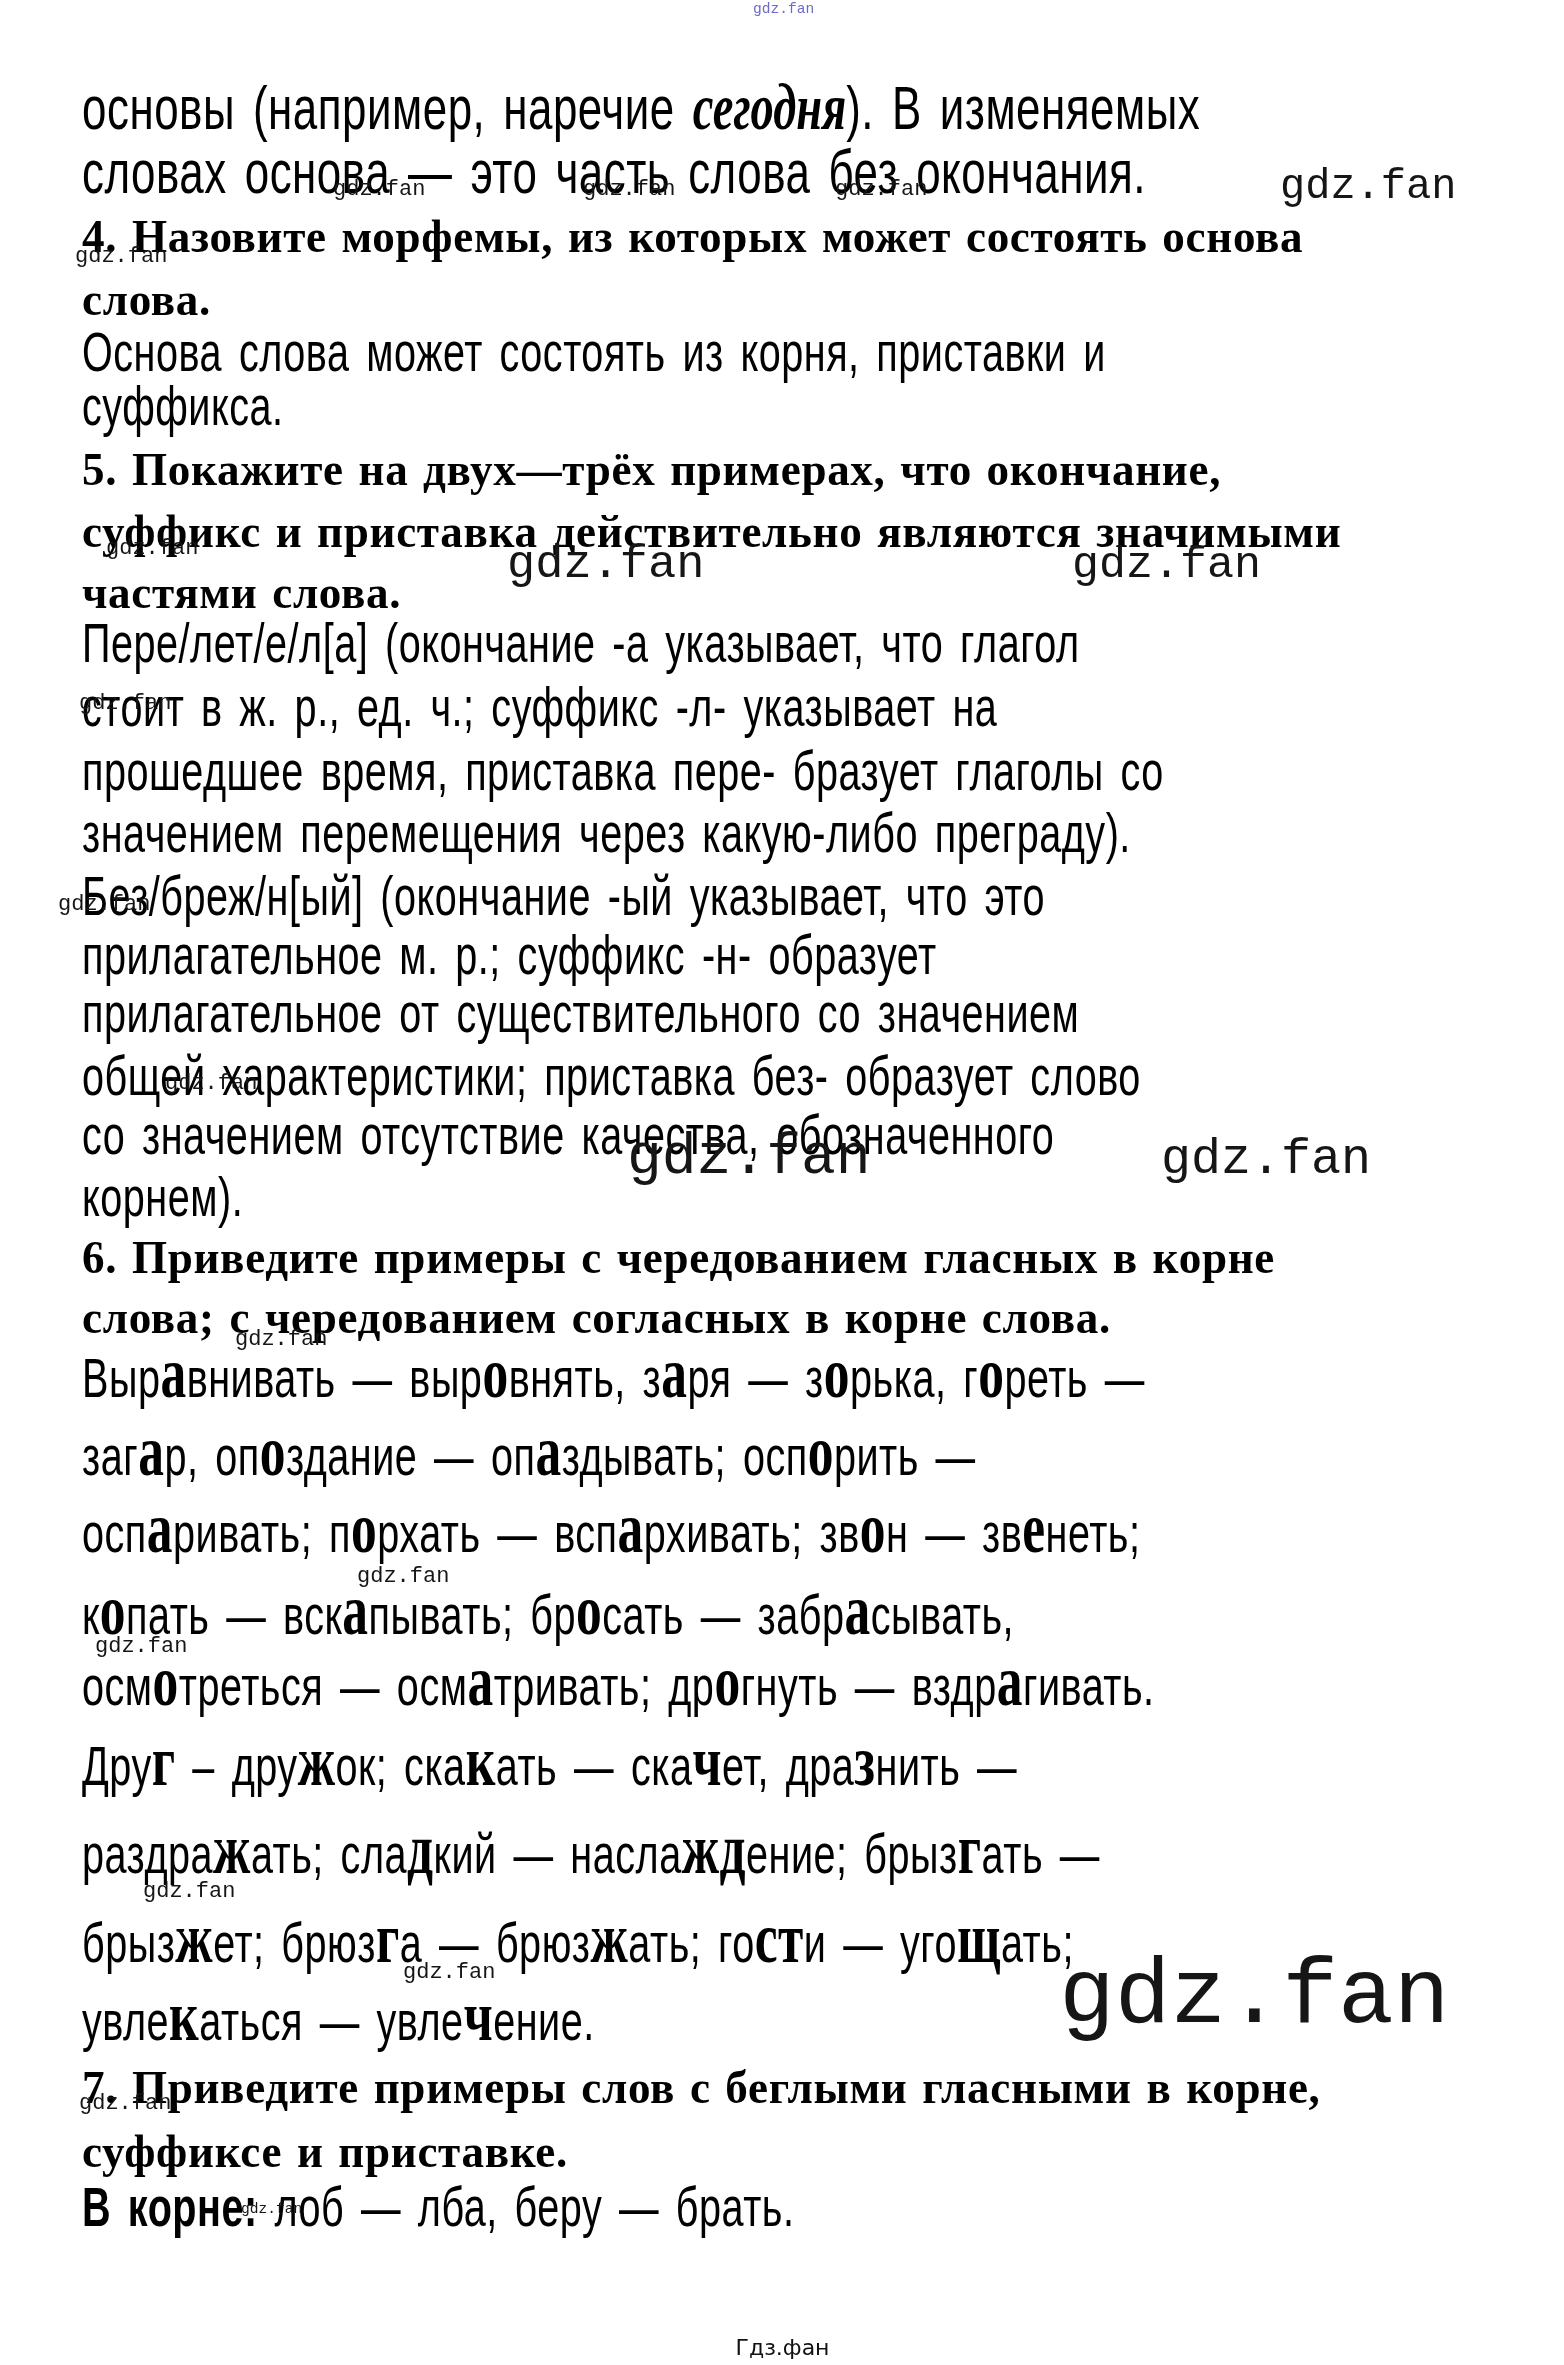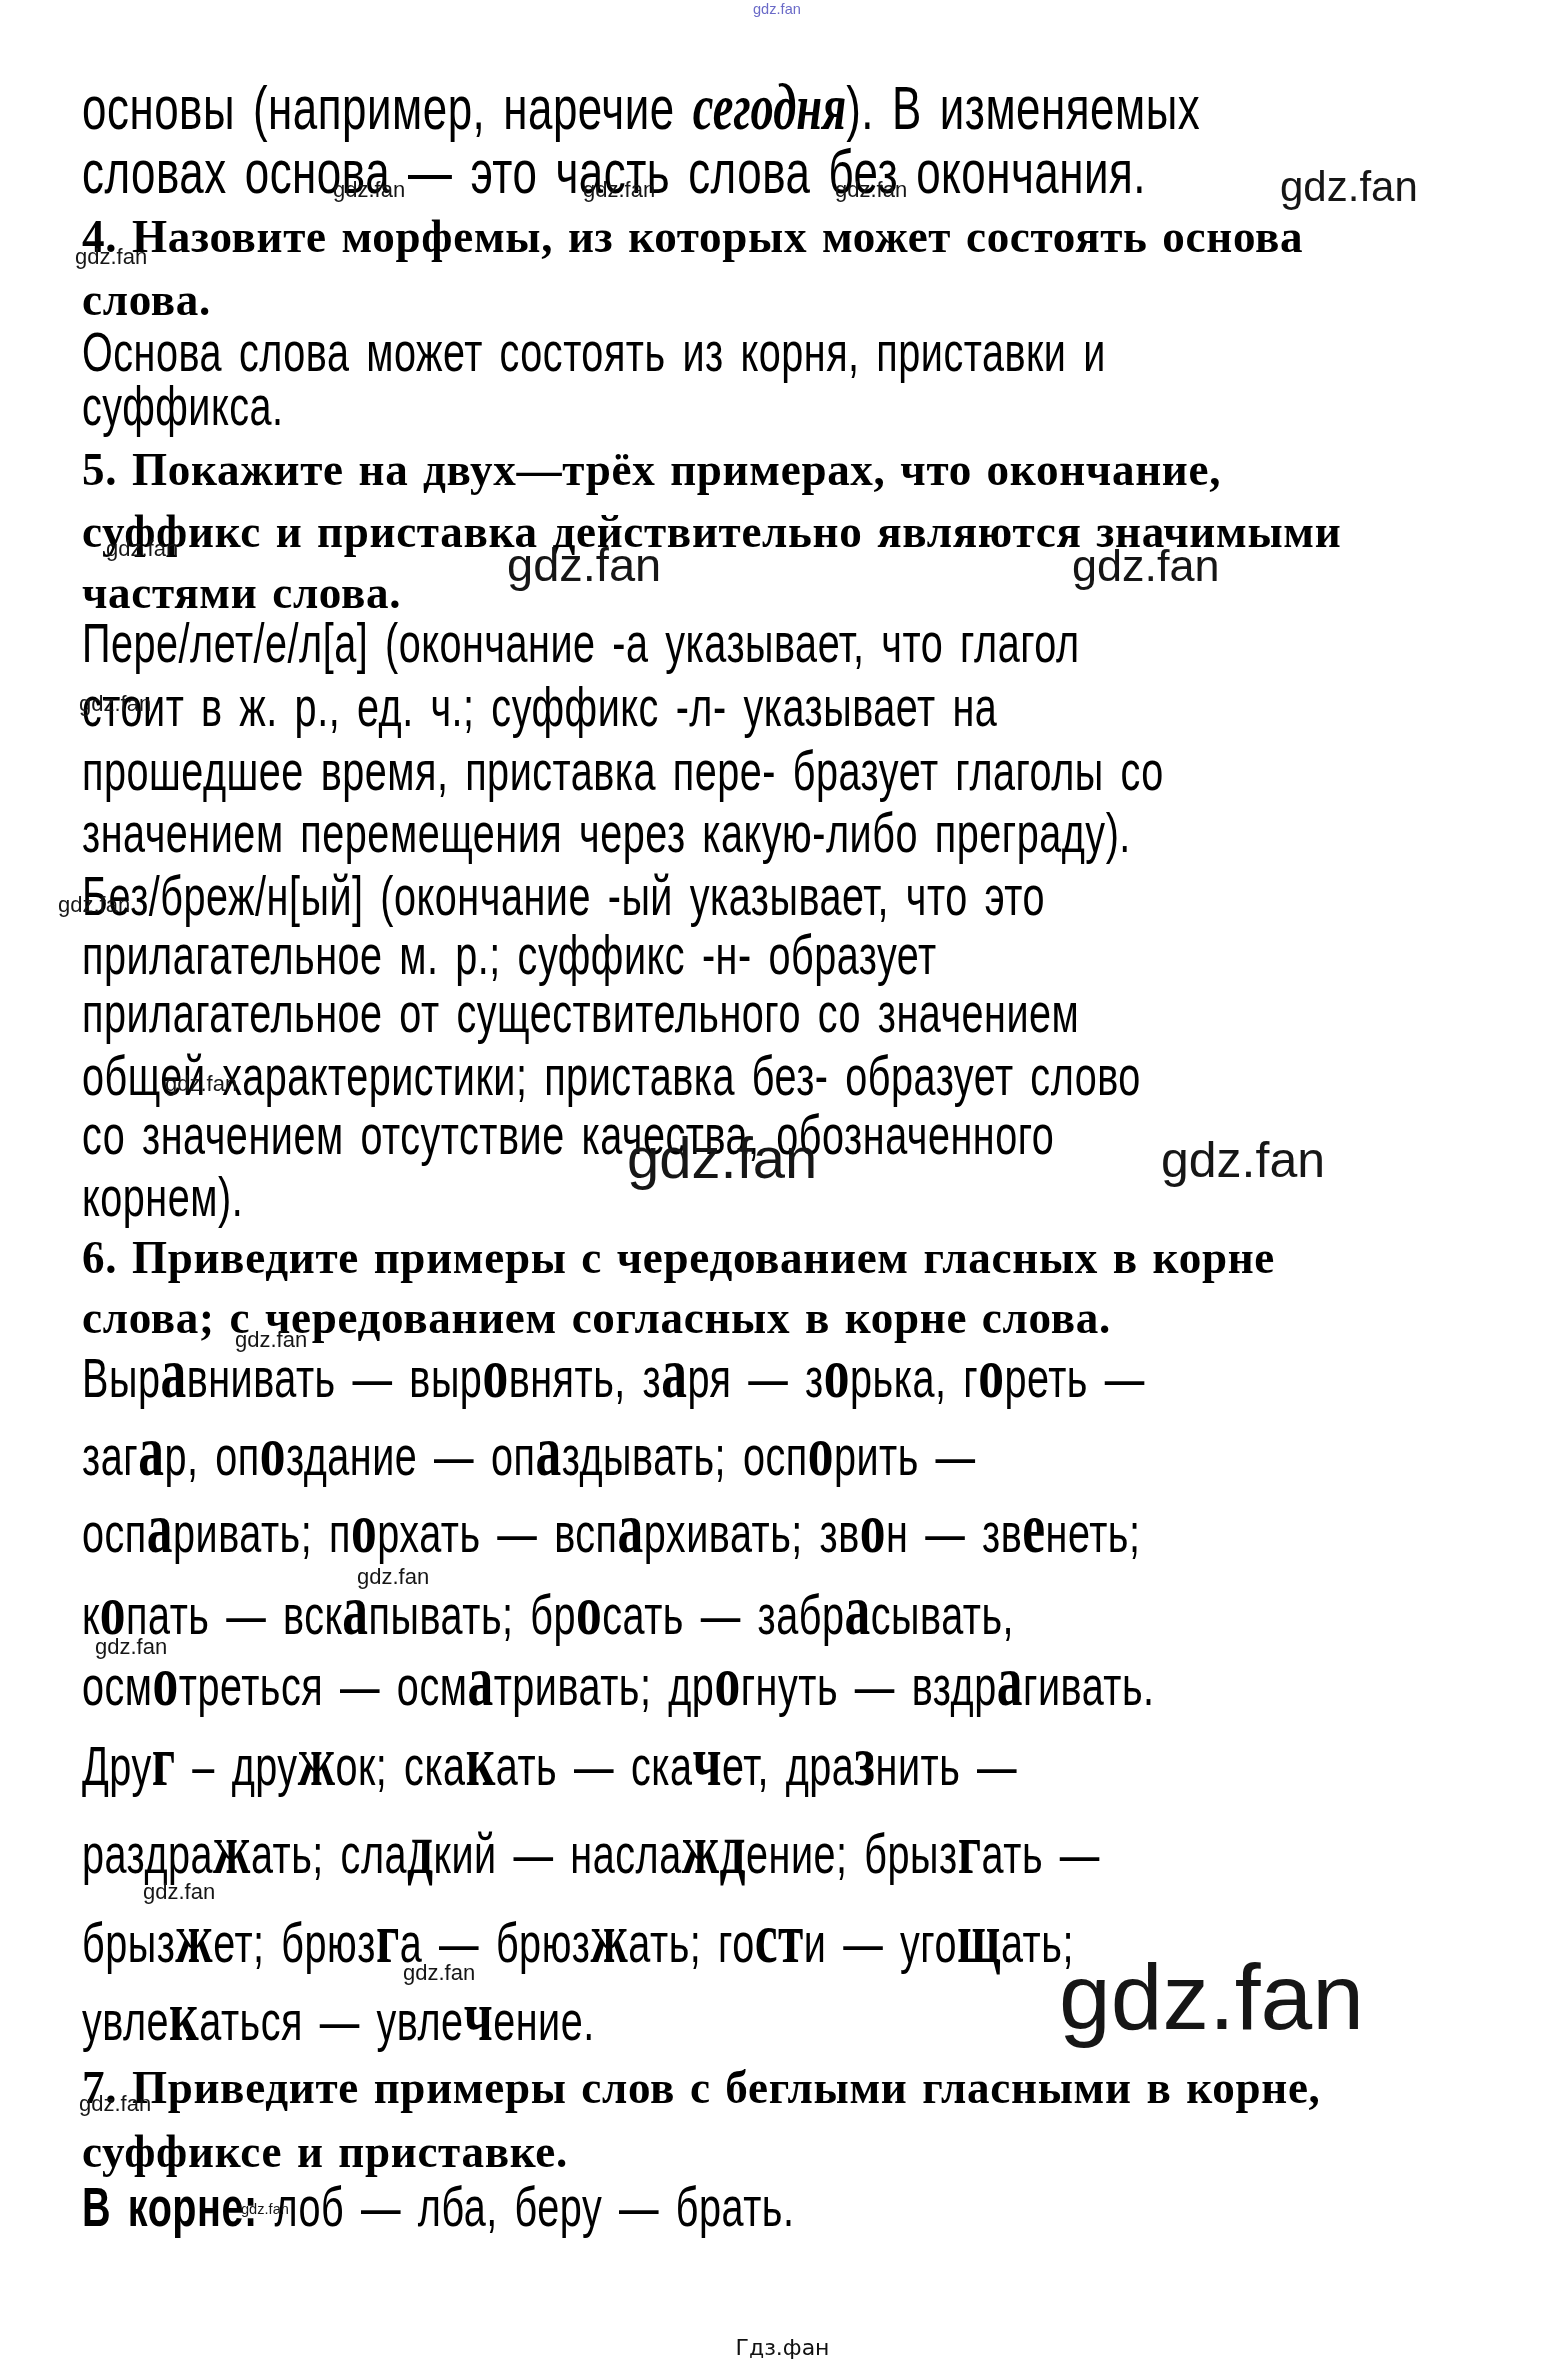--- a/index.html
+++ b/index.html
@@ -31,21 +31,21 @@
     font-size:1.3em;line-height:0;
   }
   .seg.it{
     font-family:"Liberation Serif",serif;font-weight:700;font-style:italic;
     font-size:1.06em;line-height:0;letter-spacing:0;
   }
   .seg.lb{font-weight:700;}
   
   .wm{
     position:absolute;line-height:1;color:#161616;
-    font-family:Liberation Sans, sans-serif;
+    font-family:Liberation Mono, monospace;
     white-space:nowrap;
     text-align:center;
   }
   .wm.top{color:#6b6bc8;}
   
   .footer{
     position:absolute;top:2335px;left:0;width:100%;text-align:center;
     font-size:22px;color:#111;
     font-family:"DejaVu Sans","Liberation Sans",sans-serif;
   }

